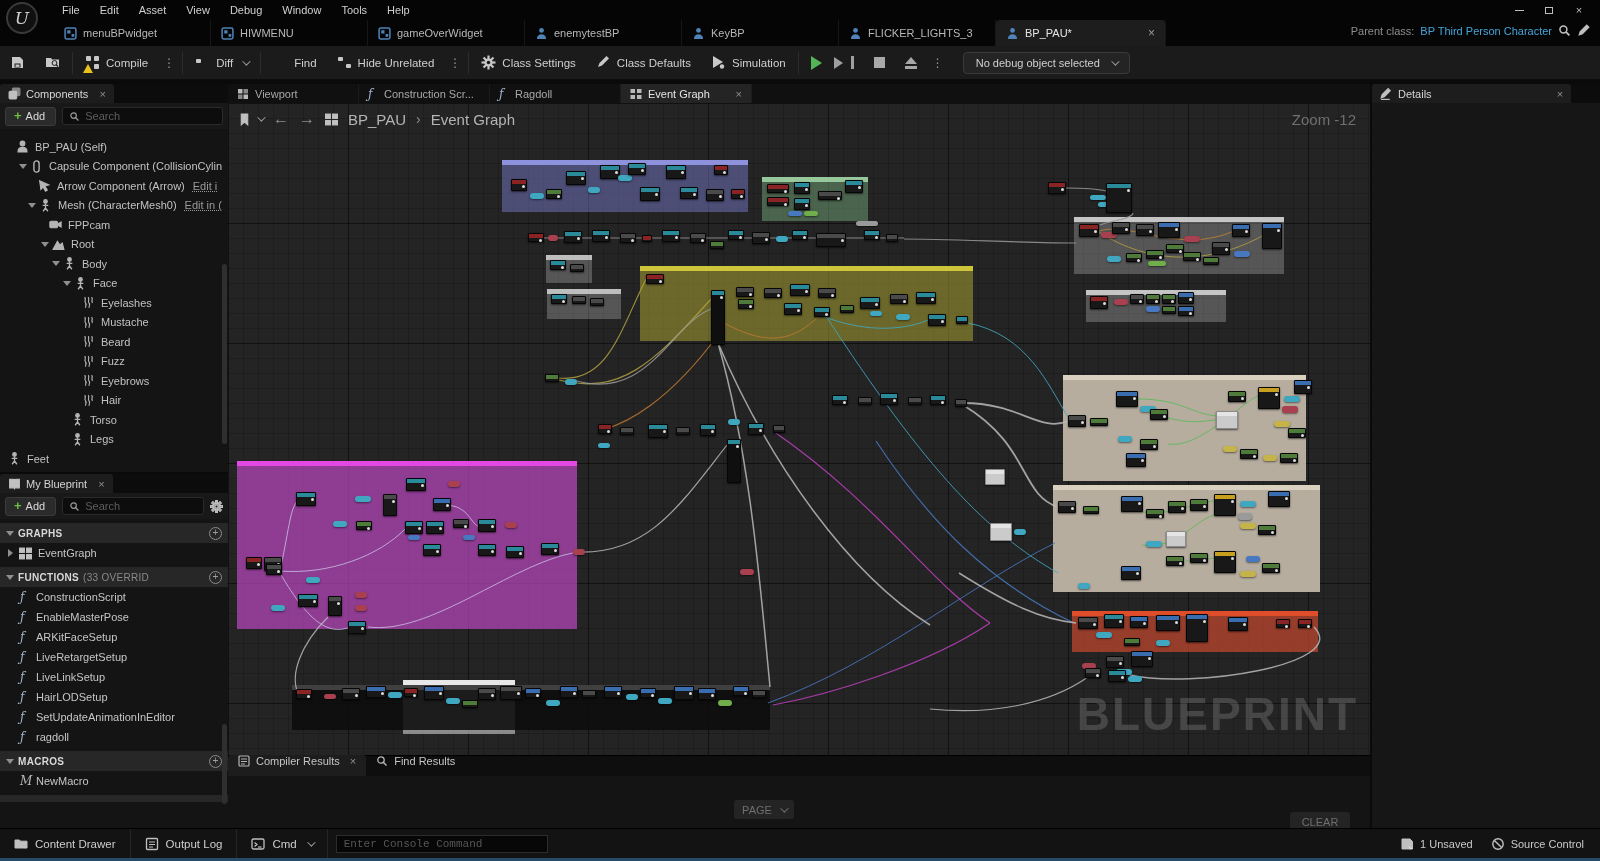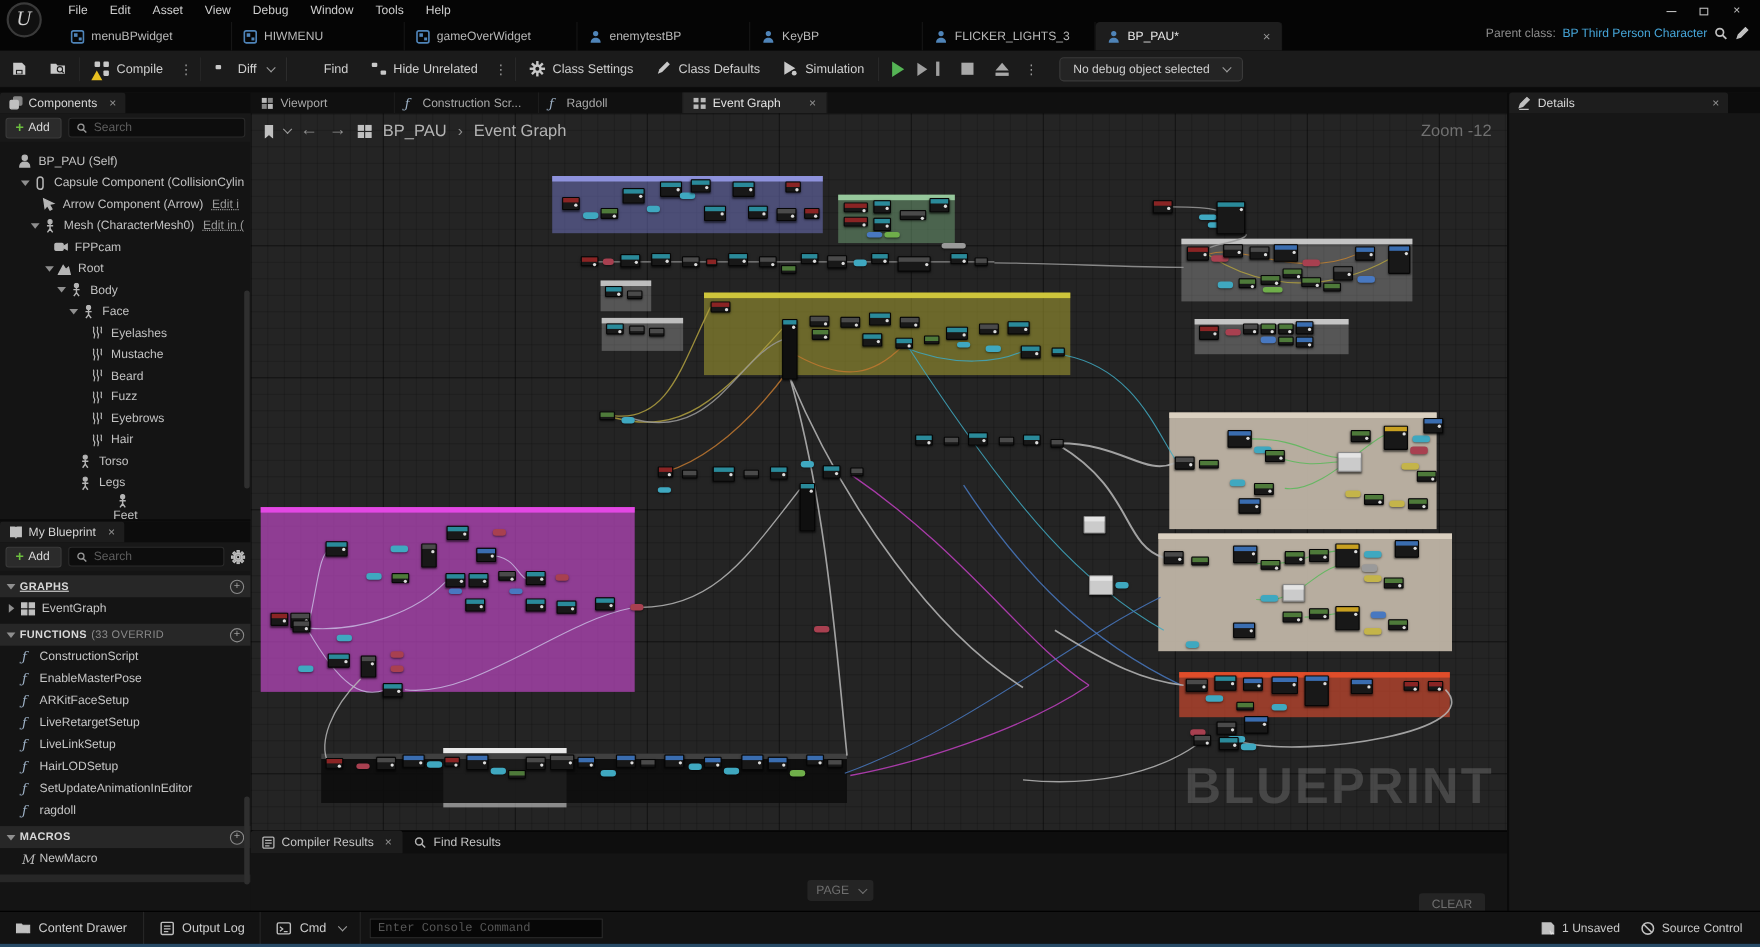--- a/index.html
+++ b/index.html
@@ -102,21 +102,21 @@
   .cbox { position:absolute; z-index:6; }
   .cbox .chead { position:absolute; left:0; top:0; right:0; height:5px; }
   #wire-layer { position:absolute; left:0; top:0; z-index:7; }
   .node { position:absolute; background:#181818; border:1px solid #060606; border-radius:1px; z-index:8; box-shadow:0 1px 2px rgba(0,0,0,.6); }
   .node .nh { position:absolute; left:0; top:0; right:0; height:4px; }
   .node .pin { position:absolute; right:1px; top:5px; width:3px; height:3px; border-radius:50%; background:#dcdcdc; }
   .node.light { background:#cbcbcb; border-color:#8a8a8a; }
   .node.tall { background:#0f0f0f; }
   .pill { position:absolute; border-radius:3px; z-index:8; box-shadow:0 1px 2px rgba(0,0,0,.5); }
   #compiler-row { position:absolute; left:0; top:671px; width:1142px; height:21px; background:#0e0e0e; display:flex; align-items:flex-end; border-top:1px solid #000; }
-  .btab { height:21px; display:flex; align-items:center; gap:6px; padding:0 10px; color:#c4c4c4; }
+  .btab { height:21px; display:flex; align-items:flex-start; gap:6px; padding:0 10px; color:#c4c4c4; }
   .btab.active { background:#1d1d1d; border-top-left-radius:3px; border-top-right-radius:3px; }
   .btab svg { width:12px; height:12px; fill:#b5b5b5; stroke:#b5b5b5; }
   #bottom-zone { position:absolute; left:0; top:692px; width:1142px; height:52px; background:#141414; }
   .ghost-btn { position:absolute; background:#242424; border-radius:3px; color:#6f6f6f; font-size:11px; display:flex; align-items:center; justify-content:center; gap:5px; }
   #page-btn { left:506px; top:24px; width:60px; height:19px; }
   #clear-btn { left:1062px; top:36px; width:60px; height:19px; }
 
   
   #right { position:absolute; left:1370px; top:84px; width:230px; height:744px; background:#161616; border-left:2px solid #0a0a0a; }
   #right .panel-tabrow { background:#0c0c0c; }
@@ -485,21 +485,21 @@
             <span>Torso</span>
           </div>
           <div class="trow" style="padding-left: 63px;">
             <span style="width: 8px;"></span>
             <span class="ic"><svg viewBox="0 0 12 12">
                 <circle cx="6" cy="2.3" r="1.7"></circle>
                 <path d="M6 4.3v4M3.4 5.8h5.2M6 8.3l-2.2 3M6 8.3l2.2 3" fill="none" stroke-width="1.2"></path>
               </svg></span>
             <span>Legs</span>
           </div>
-          <div class="trow" style=" flex-direction: column;">
+          <div class="trow" style="">
             <span style="width: 8px;"></span>
             <span class="ic"><svg viewBox="0 0 12 12">
                 <circle cx="6" cy="2.3" r="1.7"></circle>
                 <path d="M6 4.3v4M3.4 5.8h5.2M6 8.3l-2.2 3M6 8.3l2.2 3" fill="none" stroke-width="1.2"></path>
               </svg></span>
             <span>Feet</span>
           </div>
         </div>
       <div class="scrollbar" style="top:180px;height:180px;"></div>
     </div>
@@ -533,21 +533,21 @@
                 <rect x="5.1" y="0.5" width="1.8" height="11" transform="rotate(90 6 6)"></rect>
                 <rect x="5.1" y="0.5" width="1.8" height="11" transform="rotate(135 6 6)"></rect>
                 <circle cx="6" cy="6" r="3.1"></circle>
                 <circle cx="6" cy="6" r="1.4" fill="#181818"></circle>
               </g>
             </svg></span>
       </div>
       <div id="bp-sections">
           <div class="sec-head">
             <span class="arrow down"></span>
-            <span style="margin-left: 4px; text-decoration: underline;">GRAPHS</span>
+            <span style="margin-left: 4px;">GRAPHS</span>
             <span class="sec-plus">+</span>
           </div>
           <div class="fitem">
             <span class="arrow right" style="margin-left: -12px;"></span>
             <span class="mini-icon"><svg viewBox="0 0 12 12" fill="#c8c8c8">
                 <rect x="0.5" y="1" width="4.5" height="4"></rect>
                 <rect x="7" y="1" width="4.5" height="4"></rect>
                 <rect x="0.5" y="7" width="4.5" height="4"></rect>
                 <rect x="7" y="7" width="4.5" height="4"></rect>
               </svg></span>

